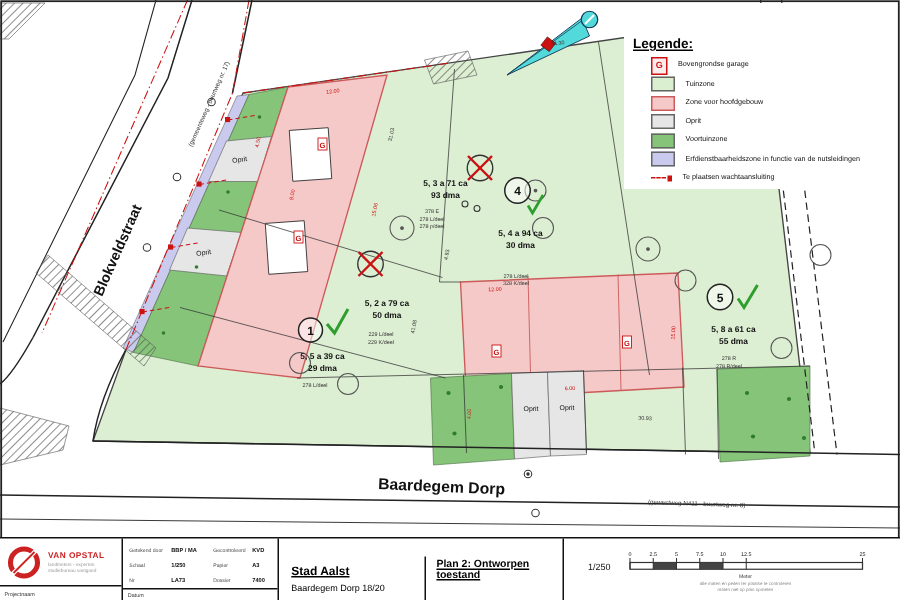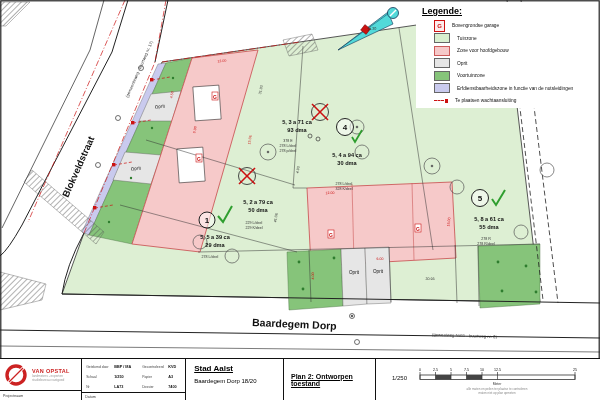--- a/index.html
+++ b/index.html
@@ -4,21 +4,21 @@
 <style>
   html,body{margin:0;padding:0;background:#888;}
   .sheet{
     position:relative;width:600px;height:400px;background:#ffffff;
     font-family:"Liberation Sans", sans-serif;overflow:hidden;
   }
   svg text{font-family:"Liberation Sans", sans-serif;}
   
   .legend{
     position:absolute;top:2px;right:4px;width:172px;height:100px;
-    background:#ffffff;padding:4px 2px 2px 6px;z-index:5;
+    background:#ffffff;padding:22px 2px 2px 6px;z-index:5;
   }
   .legend-title{font-size:9px;font-weight:bold;text-decoration:underline;margin:0 0 5px 0;}
   .legend-row{display:flex;align-items:center;margin:0 0 3.5px 12px;height:9px;}
   .sw{width:14px;height:8px;border:0.8px solid #666;margin-right:7px;flex:0 0 auto;}
   .sw-garage{background:#fdecec;border:1px solid #cc1111;color:#cc1111;
     font-size:6px;font-weight:bold;display:flex;align-items:center;justify-content:center;height:10px;width:9px;}
   .sw-tuin{background:#d9efcf;}
   .sw-hoofd{background:#f6c9c9;border-color:#cc5a5a;}
   .sw-oprit{background:#e6e6e6;}
   .sw-voortuin{background:#86c47a;}
@@ -39,21 +39,21 @@
   .tb-company{margin-left:3px;}
   .tb-company-name{color:#cc2222;font-size:5.5px;font-weight:bold;letter-spacing:0.3px;}
   .tb-company-sub{color:#999;font-size:3.2px;line-height:4px;}
   .tb-footer{height:9px;border-top:0.8px solid #111;font-size:3.6px;color:#333;
     display:flex;align-items:center;padding:0 3px;justify-content:space-between;}
   .tb-meta{width:104px;display:flex;flex-direction:column;}
   .tb-meta-grid{flex:1;display:grid;grid-template-columns:26px 26px 24px 20px;
     grid-auto-rows:10px;align-items:center;padding:3px 2px 0 4px;column-gap:2px;}
   .tb-meta-grid .lab{font-size:3.4px;color:#444;}
   .tb-meta-grid .val{font-size:3.8px;font-weight:bold;color:#111;}
-  .tb-city{width:102px;padding:5px 0 0 8px;}
+  .tb-city{width:102px;padding:5px 0 0 8px;margin-top:12px;}
   .tb-city-name{font-size:8px;font-weight:bold;text-decoration:underline;}
   .tb-city-proj{font-size:6px;margin-top:5px;}
   .tb-plan{width:96px;display:flex;align-items:center;padding-left:7px;}
   .tb-plan-title{font-size:7px;font-weight:bold;text-decoration:underline;}
   .tb-scale{flex:1;display:flex;align-items:center;padding-left:14px;}
 </style>
 </head>
 <body>
 
 <div class="sheet">

